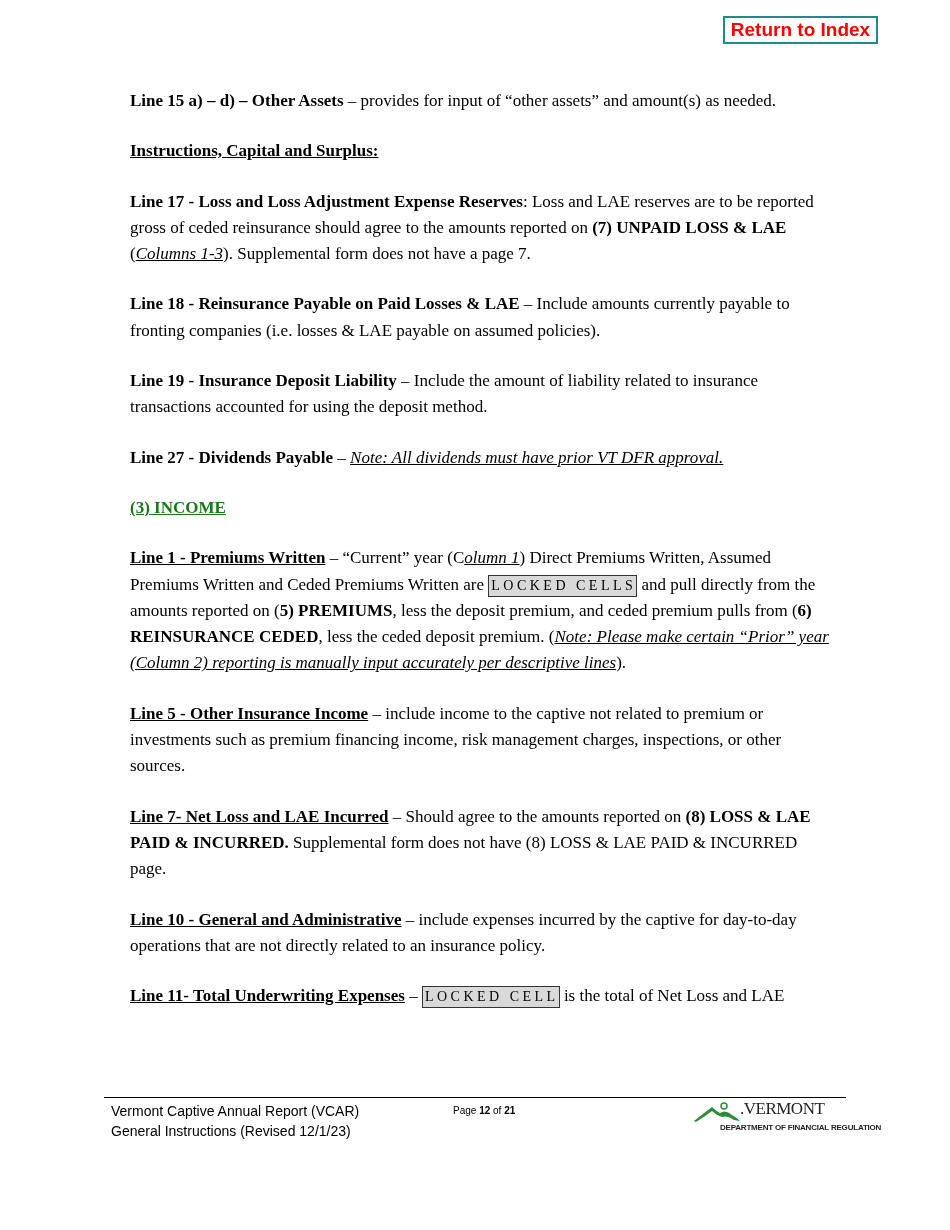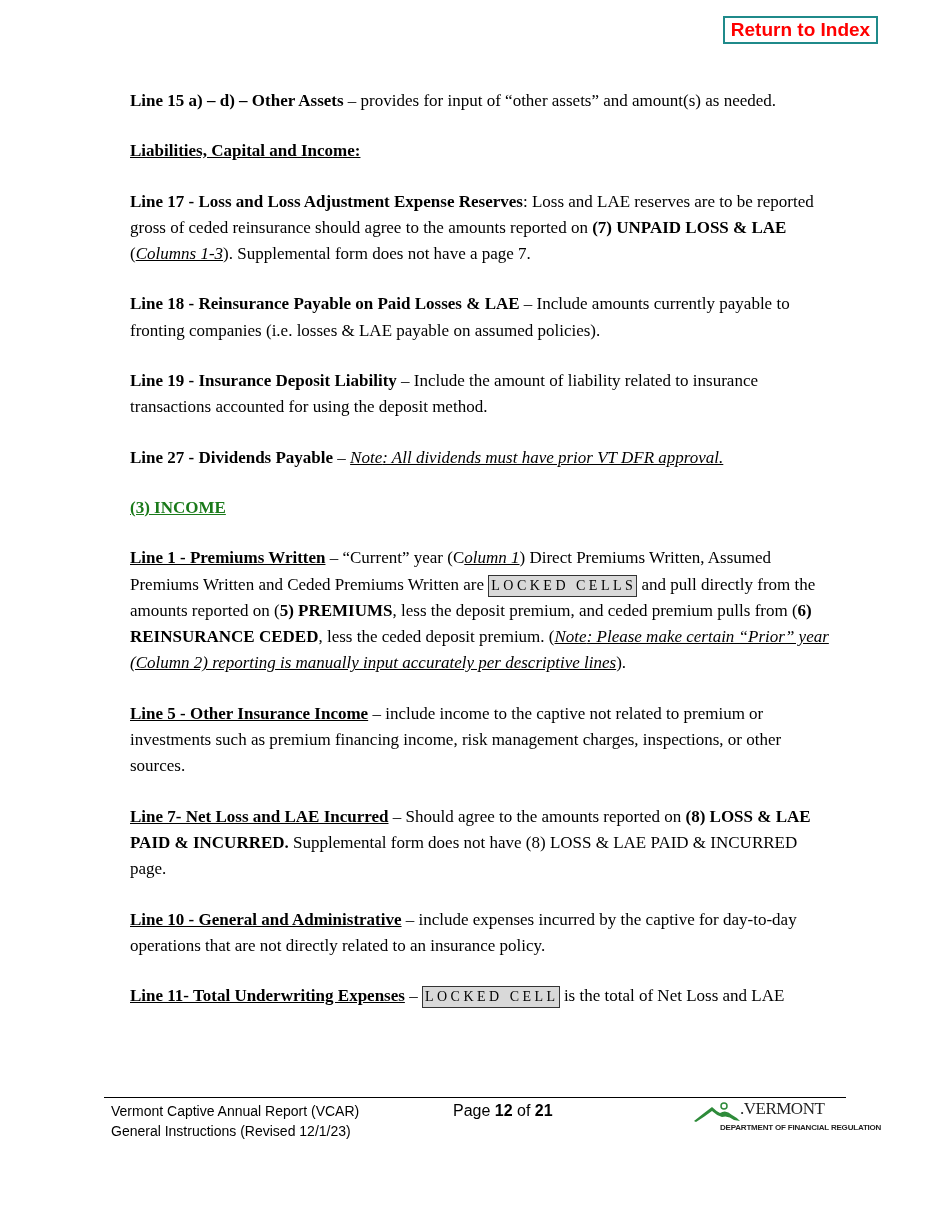--- a/index.html
+++ b/index.html
@@ -15,36 +15,36 @@
   .u { text-decoration:underline; }
   .i { font-style:italic;text-decoration:underline; }
   .heading { font-weight:bold; text-decoration:underline; }
   .green { color:#1a7a1a; }
   .locked { display:inline-block; border:1px solid #333; background:#d9d9d9; letter-spacing:3.5px;
     padding:0 0 0 2px; line-height:20px; font-size:14px; }
   .footer-rule { position:absolute; left:104px; top:1097px; width:742px; height:1px; background:#000; }
   .footer-left { position:absolute; left:111px; top:1101px; font-family:"Liberation Sans", "DejaVu Sans", sans-serif;
     font-size:14px; line-height:20px; }
   .footer-page { position:absolute; left:453px; top:1101px; font-family:"Liberation Sans", "DejaVu Sans", sans-serif;
-    font-size:16px; line-height:20px; }
+    font-size:10px; line-height:20px; }
   .logo { position:absolute; left:694px; top:1099px; width:142px; height:36px; }
   .logo-word { position:absolute; left:46px; top:0; font-family:"Liberation Serif", serif; font-size:17px; letter-spacing:-0.5px; color:#222; }
   .logo-dept { position:absolute; left:2px; top:24px; font-family:"Liberation Sans", sans-serif; font-size:8px; font-weight:bold; color:#222; white-space:nowrap; letter-spacing:-0.2px;margin-left:24px; }
   .logo-mtn { position:absolute; left:0; top:2px; }
 </style>
 </head>
 <body>
 
 <a class="return-btn">Return to Index</a>
 
 <div class="content">
 
   <p class="para"><span class="b">Line 15 a) – d) – Other Assets</span><span> – provides for input of “other assets” and amount(s) as needed.</span></p>
 
-  <p class="para"><span class="heading">Liabilities, Capital and Income:</span></p>
+  <p class="para"><span class="heading">Instructions, Capital and Surplus:</span></p>
 
   <p class="para"><span class="b">Line 17 - Loss and Loss Adjustment Expense Reserves</span><span>:  Loss and LAE reserves are to be reported gross of  ceded reinsurance should agree to the amounts reported on </span><span class="b">(7) UNPAID LOSS &amp; LAE</span><span> (</span><span class="i">Columns 1-3</span><span>). Supplemental form does not have a page 7.</span></p>
 
   <p class="para"><span class="b">Line 18 - Reinsurance Payable on Paid Losses &amp; LAE</span><span> – Include amounts currently payable to fronting  companies (i.e. losses &amp; LAE payable on assumed policies).</span></p>
 
   <p class="para"><span class="b">Line 19 - Insurance Deposit Liability</span><span> – Include the amount of liability related to insurance transactions  accounted for using the deposit method.</span></p>
 
   <p class="para"><span class="b">Line 27 - Dividends Payable</span><span> – </span><span class="i u">Note</span><span class="i">:  All dividends must have prior VT DFR approval.</span></p>
 
 

